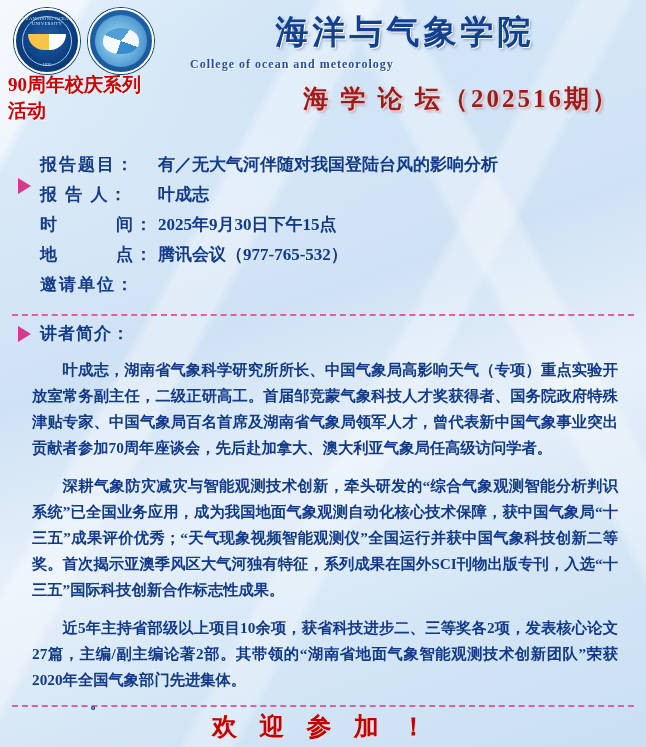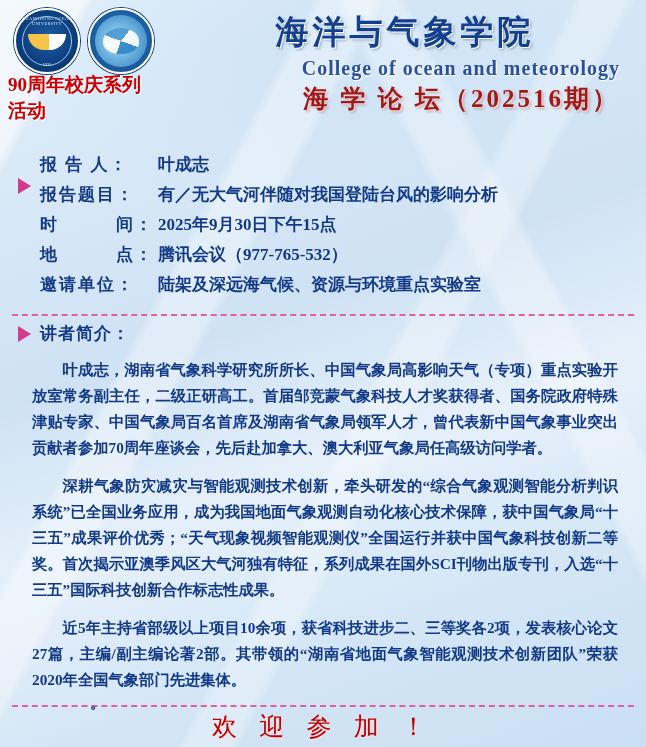--- a/index.html
+++ b/index.html
@@ -31,22 +31,22 @@
   .logo1 .txt2{position:absolute;left:0;right:0;bottom:5px;text-align:center;font-size:4.5px;color:#cfe3f7;}
   .logo2{left:88px;background:radial-gradient(circle at 50% 45%, #2f86c9 0%, #1d63a8 50%, #134b86 100%);
      border:2px solid #ffffff;box-shadow:0 0 0 1px #0b3a72;}
   .logo2 .inner{position:absolute;inset:5px;border-radius:50%;background:radial-gradient(circle at 45% 50%,#bfe0f5 0%,#6fb3e0 45%,#2a79bb 100%);}
   .logo2 .swirl{position:absolute;left:13px;top:18px;width:36px;height:26px;border-radius:50% 50% 45% 45%;
      background:conic-gradient(from 200deg,#ffffff 0 25%, #4a9ad4 25% 55%, #ffffff 55% 75%, #2f86c9 75% 100%);
      opacity:.9;}
   .hdr-title{position:absolute;left:190px;top:10px;width:430px;text-align:center;
      font-size:33px;font-weight:bold;color:#133f8c;letter-spacing:4px;
      text-shadow:1px 1px 0 #ffffff, 2px 2px 3px rgba(10,40,100,.35);font-family:Liberation Mono, monospace;}
-  .hdr-sub{position:absolute;left:190px;top:57px;width:430px;text-align:right;
-     font-size:20px;font-weight:bold;color:#2a4f9b;letter-spacing:1px;
+  .hdr-sub{position:absolute;left:190px;top:57px;width:430px;text-align:left;
+     font-size:12px;font-weight:bold;color:#2a4f9b;letter-spacing:1px;
      text-shadow:1px 1px 0 #ffffff;}
   .hdr-forum{position:absolute;left:170px;top:82px;width:450px;text-align:right;
      font-size:25px;font-weight:bold;color:#9c1a1a;letter-spacing:3px;
      text-shadow:1px 1px 0 #ffd7d7, 2px 2px 3px rgba(120,10,10,.3);}
   .anniv{position:absolute;left:8px;top:72px;width:150px;text-align:left;
      font-size:19px;font-weight:bold;color:#cc0000;line-height:26px;
      text-shadow:1px 1px 0 #ffffff;}
 
   .body{position:absolute;left:0;top:150px;width:646px;}
   .info{position:relative;margin:0 0 0 18px;}
@@ -60,21 +60,21 @@
   .indent2{margin-left:118px;font-size:17px;color:#123a86;font-weight:bold;line-height:30px;}
 
   .dash{margin:14px 12px 6px 12px;border-top:2px dashed #e05fa0;height:0;}
   .bio-head{position:relative;margin-left:40px;font-size:17px;font-weight:bold;color:#123a86;letter-spacing:1px;}
   .tri2{position:absolute;left:-22px;top:4px;width:0;height:0;border-left:13px solid #d23c8e;
      border-top:8px solid transparent;border-bottom:8px solid transparent;}
   .bio{margin:6px 16px 0 20px;font-size:15.3px;color:#123a86;line-height:26px;text-align:justify;font-weight:bold;}
   .bio p{margin:12px;text-indent:2em;}
   .dash2{margin:10px 12px 0 12px;border-top:2px dashed #e05fa0;height:0;}
   .welcome{position:absolute;left:0;bottom:4px;width:646px;text-align:center;
-     font-size:25px;font-weight:normal;color:#c00000;letter-spacing:8px;
+     font-size:25px;font-weight:bold;color:#c00000;letter-spacing:8px;
      text-shadow:1px 1px 0 #ffe0e0;}
   .dot{position:absolute;left:90px;bottom:34px;font-size:15px;color:#123a86;font-weight:bold;}
 </style>
 </head>
 <body>
 
 <div class="streaks"></div>
 
 <div class="header">
   <div class="logo logo1">
@@ -92,38 +92,37 @@
   <div class="hdr-forum">海 学 论 坛（202516期）</div>
   <div class="anniv">90周年校庆系列活动</div>
 </div>
 
 <div class="body">
 
   <div class="info">
     <div class="tri tri1"></div>
     <div class="info-block">
       <div class="row">
+        <span class="lbl">报告题目：</span>
+        <span class="val">有／无大气河伴随对我国登陆台风的影响分析</span>
+      </div>
+      <div class="row">
         <span class="lbl">报 告 人：</span>
         <span class="val">叶成志</span>
-      </div>
-      <div class="row">
-        <span class="lbl">报告题目：</span>
-        <span class="val">有／无大气河伴随对我国登陆台风的影响分析</span>
       </div>
       <div class="row">
         <span class="lbl">时　　　间：</span>
         <span class="val">2025年9月30日下午15点</span>
       </div>
       <div class="row">
         <span class="lbl">地　　　点：</span>
         <span class="val">腾讯会议（977-765-532）</span>
       </div>
       <div class="row">
         <span class="lbl">邀请单位：</span>
-        <span class="val">陆架及深远海气候、资源与环境重点实验室</span>
       </div>
     </div>
   </div>
 
   <div class="dash"></div>
 
   <div class="bio-head">
     <span class="tri2"></span>
     <span>讲者简介：</span>
   </div>

